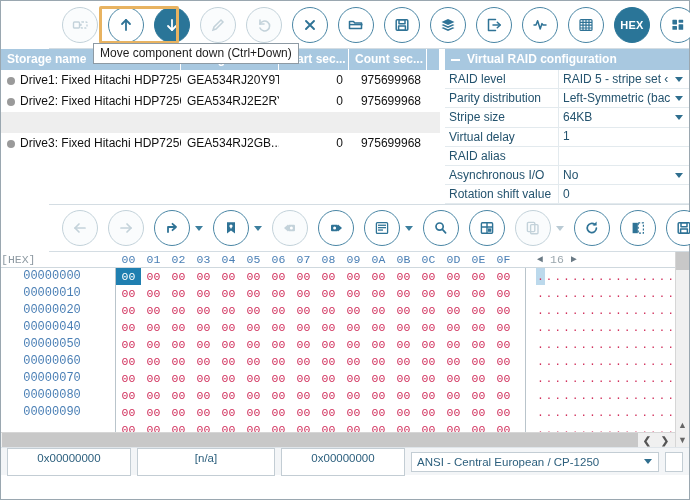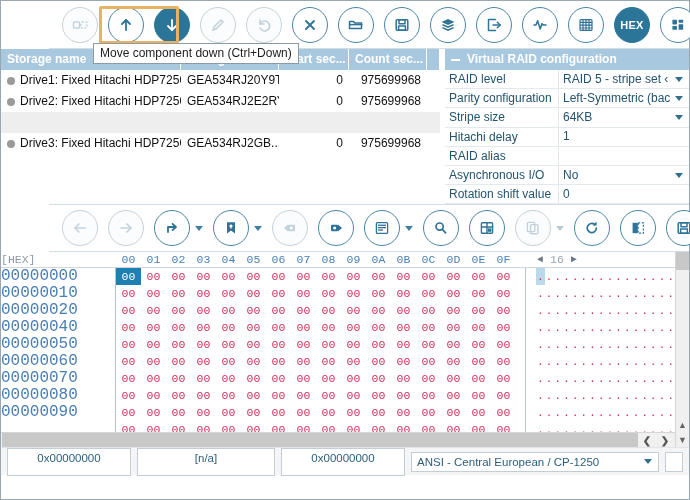--- a/index.html
+++ b/index.html
@@ -147,22 +147,22 @@
   }
   .hh-off { width: 115px; text-align: left; padding-right: 8px; color: #8f9ba3; }
   .hh-bytes { display: flex; }
   .hh-bytes span { width: 25px; text-align: center; }
   .hh-gap { width: 11px; }
   .hh-asc { display: flex; align-items: center; gap: 7px; color: #9aa6ad; padding-left: 10px; }
   .arw { color: #6a7a85; font-size: 10px; }
 
   .hexbody { display: flex; flex: 1 1 auto; overflow: hidden; }
   .offcol {
-    width: 115px; flex: 0 0 115px; text-align: left; padding-right: 12px;
-    font-family: "Liberation Mono", monospace; font-size: 16px;
+    width: 115px; flex: 0 0 115px; text-align: center; padding-right: 12px;
+    font-family: "Liberation Mono", monospace; font-size: 12px;
     color: #4a7fb5; border-right: 1px solid #b9c4cb;
   }
   .offcol div { height: 17px; line-height: 17px; }
   .bytescol { flex: 0 0 auto; font-family: "Liberation Mono", monospace; font-size: 11.5px; }
   .brow { display: flex; height: 17px; line-height: 17px; }
   .brow span { width: 25px; text-align: center; color: #d1305c; }
   .brow span.sel { background: #1f7fb0; color: #ffffff; }
   .asc-sep { width: 10px; flex: 0 0 10px; border-right: 1px solid #b9c4cb; }
   .asccol { flex: 1 1 auto; padding-left: 10px; font-family: "Liberation Mono", monospace; font-size: 11.5px; min-width:0; }
   .arow { display: flex; height: 17px; line-height: 17px; }
@@ -411,37 +411,37 @@
 
       <div class="praw">
         <div class="plabel">RAID level</div>
         <div class="pval">
           <span class="vt">RAID 5 - stripe set ‹</span>
           <span class="dcaret"></span>
         </div>
       </div>
 
       <div class="praw">
-        <div class="plabel">Parity configuration</div>
+        <div class="plabel">Parity distribution</div>
         <div class="pval">
           <span class="vt">Left-Symmetric (bac</span>
           <span class="dcaret"></span>
         </div>
       </div>
 
       <div class="praw">
         <div class="plabel">Stripe size</div>
         <div class="pval">
           <span class="vt">64KB</span>
           <span class="dcaret"></span>
         </div>
       </div>
 
       <div class="praw">
-        <div class="plabel">Hitachi delay</div>
+        <div class="plabel">Virtual delay</div>
         <div class="pval">
           <span class="vt">1</span>
         </div>
       </div>
 
       <div class="praw">
         <div class="plabel">RAID alias</div>
         <div class="pval">
           <span class="vt"></span>
         </div>

